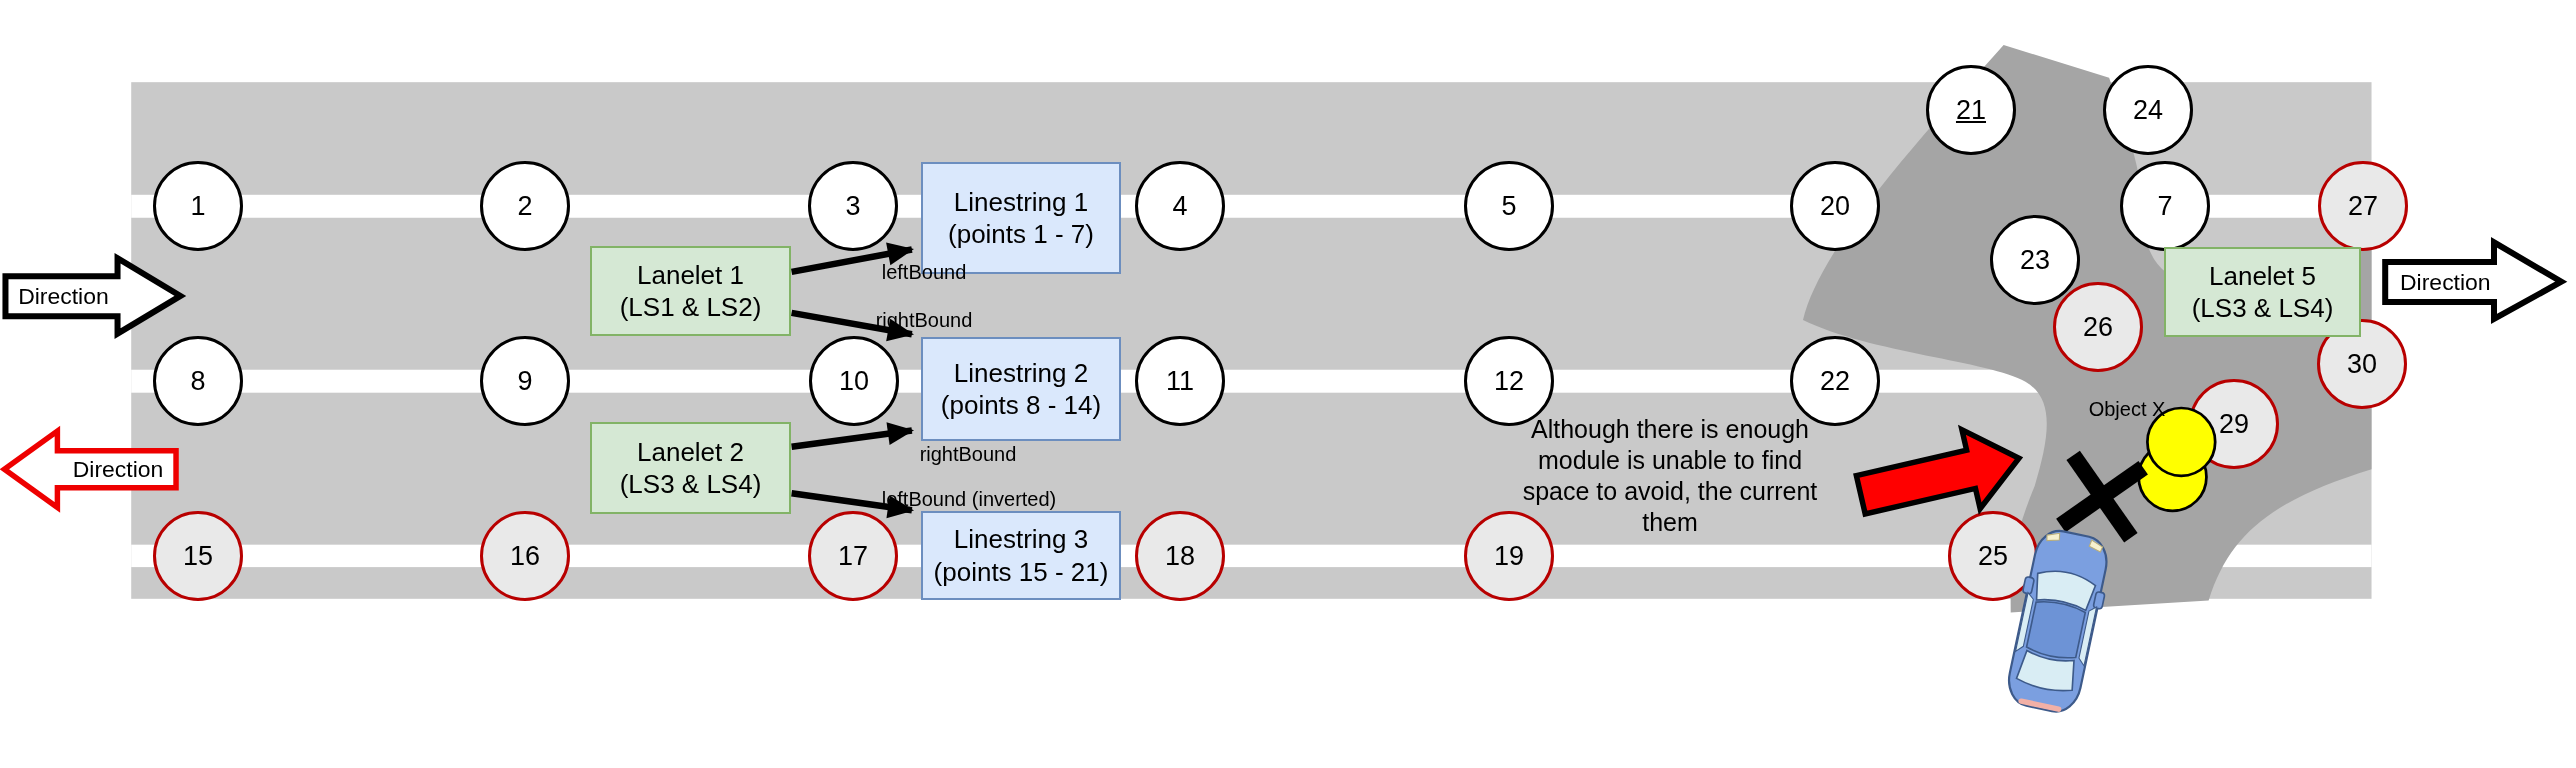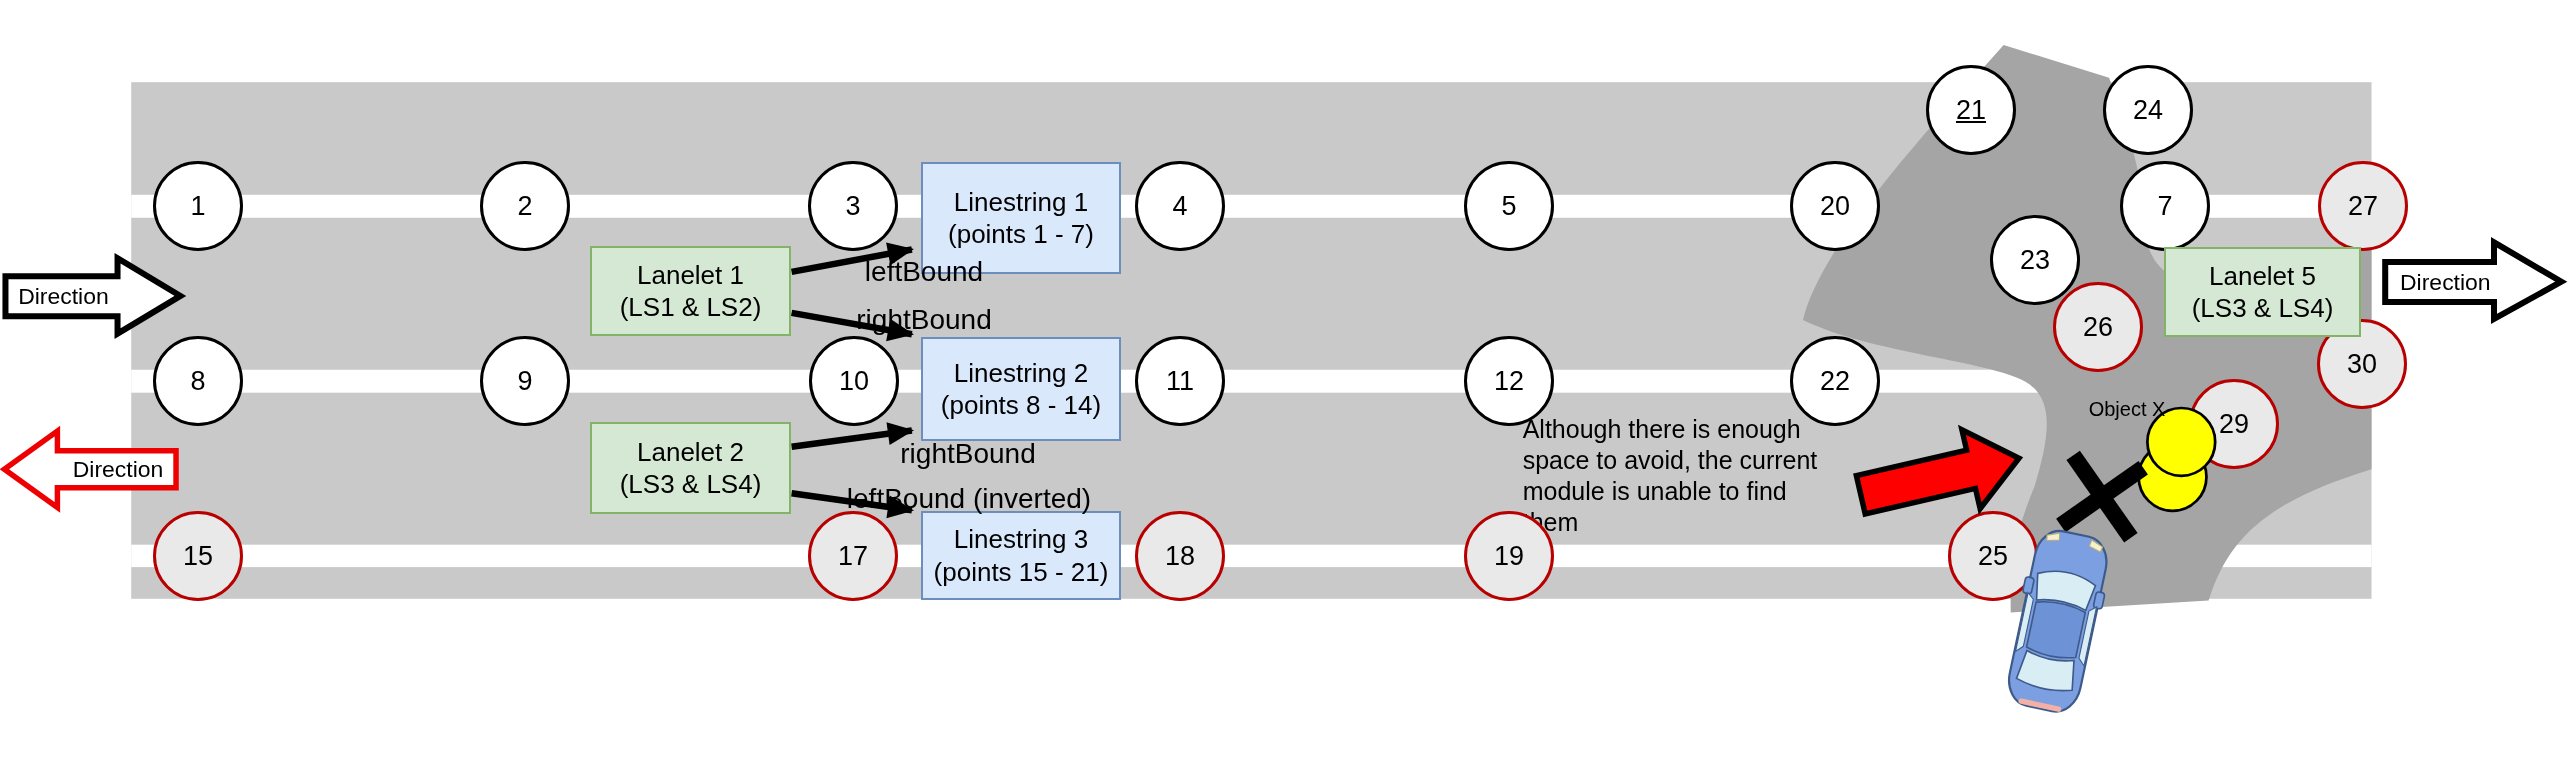--- a/index.html
+++ b/index.html
@@ -18,22 +18,22 @@
   .layer{position:absolute;left:0;top:0;width:100%;height:100%;}
   .point{position:absolute;width:90px;height:90px;border-radius:50%;
          transform:translate(-50%,-50%);display:flex;align-items:center;justify-content:center;
          font-size:27px;box-sizing:border-box;z-index:4;}
   .point.white{background:var(--point_white_fill);border:3.8px solid var(--point_white_stroke);}
   .point.red{background:var(--point_red_fill);border:3.8px solid var(--point_red_stroke);}
   .dbox{position:absolute;display:flex;flex-direction:column;align-items:center;justify-content:center;
         text-align:center;font-size:26px;line-height:1.24;box-sizing:border-box;z-index:5;}
   .dbox.green{background:var(--lanelet_fill);border:2.7px solid var(--lanelet_stroke);}
   .dbox.blue{background:var(--linestring_fill);border:2.7px solid var(--linestring_stroke);}
-  .bound-label{position:absolute;transform:translate(-50%,-50%);font-size:28px;white-space:nowrap;z-index:6;}
-  .annotation{position:absolute;transform:translate(-50%,0);text-align:left;
+  .bound-label{position:absolute;transform:translate(-50%,-50%);font-size:20px;white-space:nowrap;z-index:6;}
+  .annotation{position:absolute;transform:translate(-50%,0);text-align:center;
               font-size:25px;line-height:31px;z-index:3;}
   .object-label{position:absolute;transform:translate(-50%,-50%);font-size:20px;z-index:7;white-space:nowrap;}
   .dir-text{font-size:42px;fill:#000;}
 </style>
 </head>
 <body>
 
 <div id="stage">
 
   <svg width="2576" height="769" viewBox="0 0 4712 1406">
@@ -96,20 +96,21 @@
       <div class="point white" style="left: 198px; top: 381px;">8</div>
       <div class="point white" style="left: 525px; top: 381px;">9</div>
       <div class="point white" style="left: 854px; top: 381px;">10</div>
       <div class="point white" style="left: 1180px; top: 381px;">11</div>
       <div class="point white" style="left: 1509px; top: 381px;">12</div>
       <div class="point white" style="left: 1835px; top: 381px;">22</div>
       <div class="point white" style="left: 1971px; top: 110px; text-decoration: underline;">21</div>
       <div class="point white" style="left: 2148px; top: 110px;">24</div>
       <div class="point white" style="left: 2035px; top: 260px;">23</div>
       <div class="point red" style="left: 198px; top: 556px;">15</div>
+      <div class="point red" style="left: 525px; top: 556px;">16</div>
       <div class="point red" style="left: 853px; top: 556px; text-align: right;">17</div>
       <div class="point red" style="left: 1180px; top: 556px;">18</div>
       <div class="point red" style="left: 1509px; top: 556px;">19</div>
       <div class="point red" style="left: 1993px; top: 556px;">25</div>
       <div class="point red" style="left: 2098px; top: 327px;">26</div>
       <div class="point red" style="left: 2363px; top: 206px;">27</div>
       <div class="point red" style="left: 2234px; top: 424px;">29</div>
       <div class="point red" style="left: 2362px; top: 364px;">30</div>
     </div>
 
@@ -142,22 +143,22 @@
 
   <div class="layer" id="labels-layer">
       <div class="bound-label" style="left: 924px; top: 272px;">leftBound</div>
       <div class="bound-label" style="left: 924px; top: 320px;">rightBound</div>
       <div class="bound-label" style="left: 968px; top: 454px;">rightBound</div>
       <div class="bound-label" style="left: 969px; top: 499px;">leftBound (inverted)</div>
     </div>
 
   <div class="annotation" id="annotation" style="left: 1670px; top: 414px;">
       <div>Although there is enough</div>
+      <div>module is unable to find</div>
       <div>space to avoid, the current</div>
-      <div>module is unable to find</div>
       <div>them</div>
     </div>
 
   <svg width="2576" height="769" viewBox="0 0 4712 1406" style="z-index:6">
 
     <g transform="translate(3545,872) rotate(-13)">
       <polygon points="-145,-36 62,-36 62,-74 152,0 62,74 62,36 -145,36" style="fill:var(--arrow_red)" stroke="#000000" stroke-width="10"></polygon>
     </g>
 
     <g>

